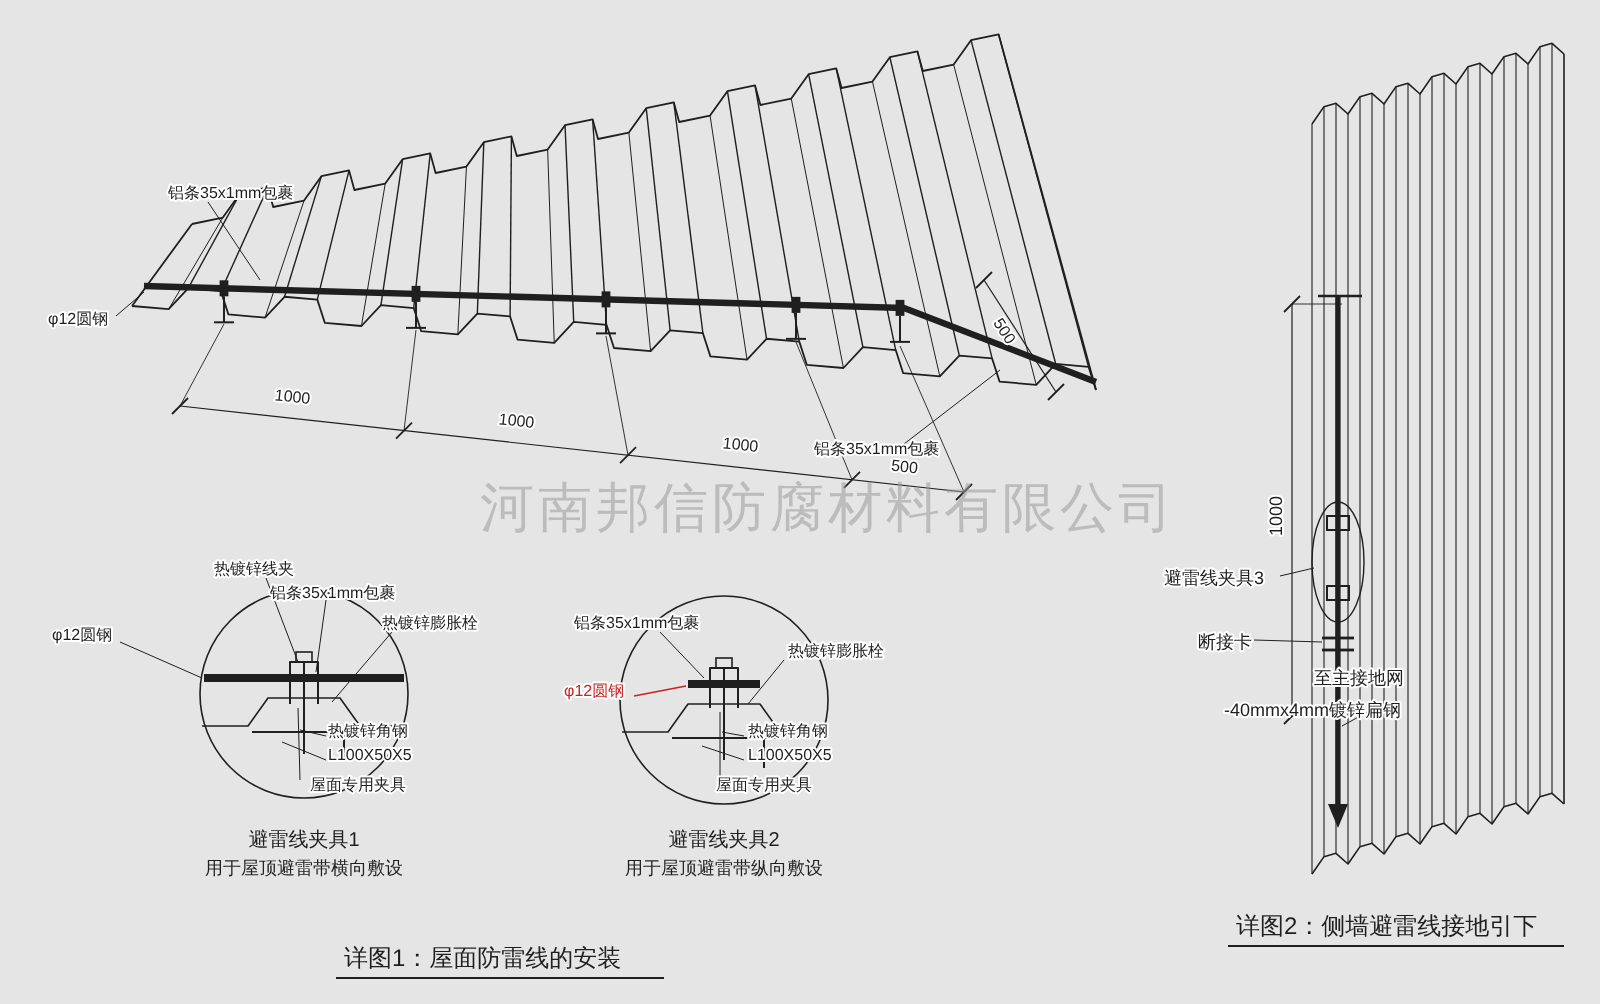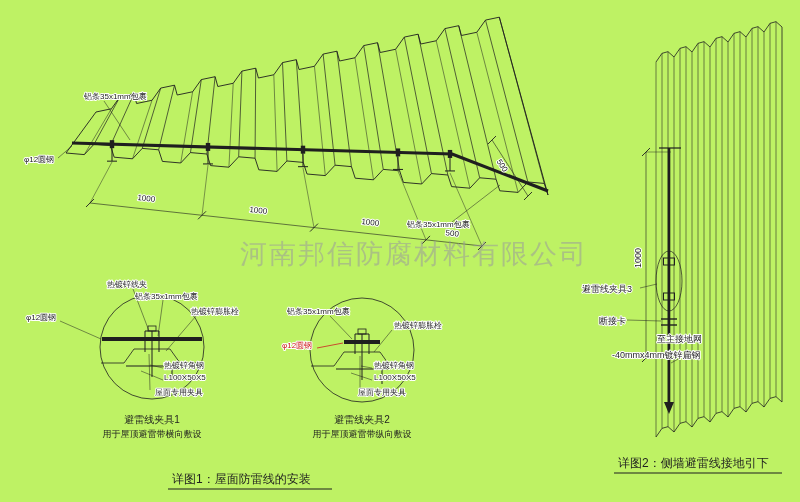--- a/index.html
+++ b/index.html
@@ -1,16 +1,16 @@
 <!DOCTYPE html>
 <html style="--line: #1f1f1f; --red: #cc2020; --wm: #9b9b9b;"><head>
 <meta charset="utf-8">
 <style>
   html,body{margin:0;padding:0;background:#ffffff;}
-  .canvas{position:relative;width:800px;height:502px;background:#bef264;overflow:hidden;
+  .canvas{position:relative;width:800px;height:502px;background:#e5e5e5;overflow:hidden;
           font-family:"Liberation Sans","DejaVu Sans",sans-serif;}
   svg{display:block;}
   text{font-family:"Liberation Sans","DejaVu Sans",sans-serif;}
   .lbl{fill:var(--line,#1f1f1f);paint-order:stroke;stroke:#ffffff;stroke-width:2px;stroke-linejoin:round;}
   .red{fill:var(--red,#cc2020);}
   .cap{fill:var(--line,#1f1f1f);}
   .watermark{fill:var(--wm,#9b9b9b);opacity:.55;letter-spacing:2px;}
 </style>
 </head>
 <body>

